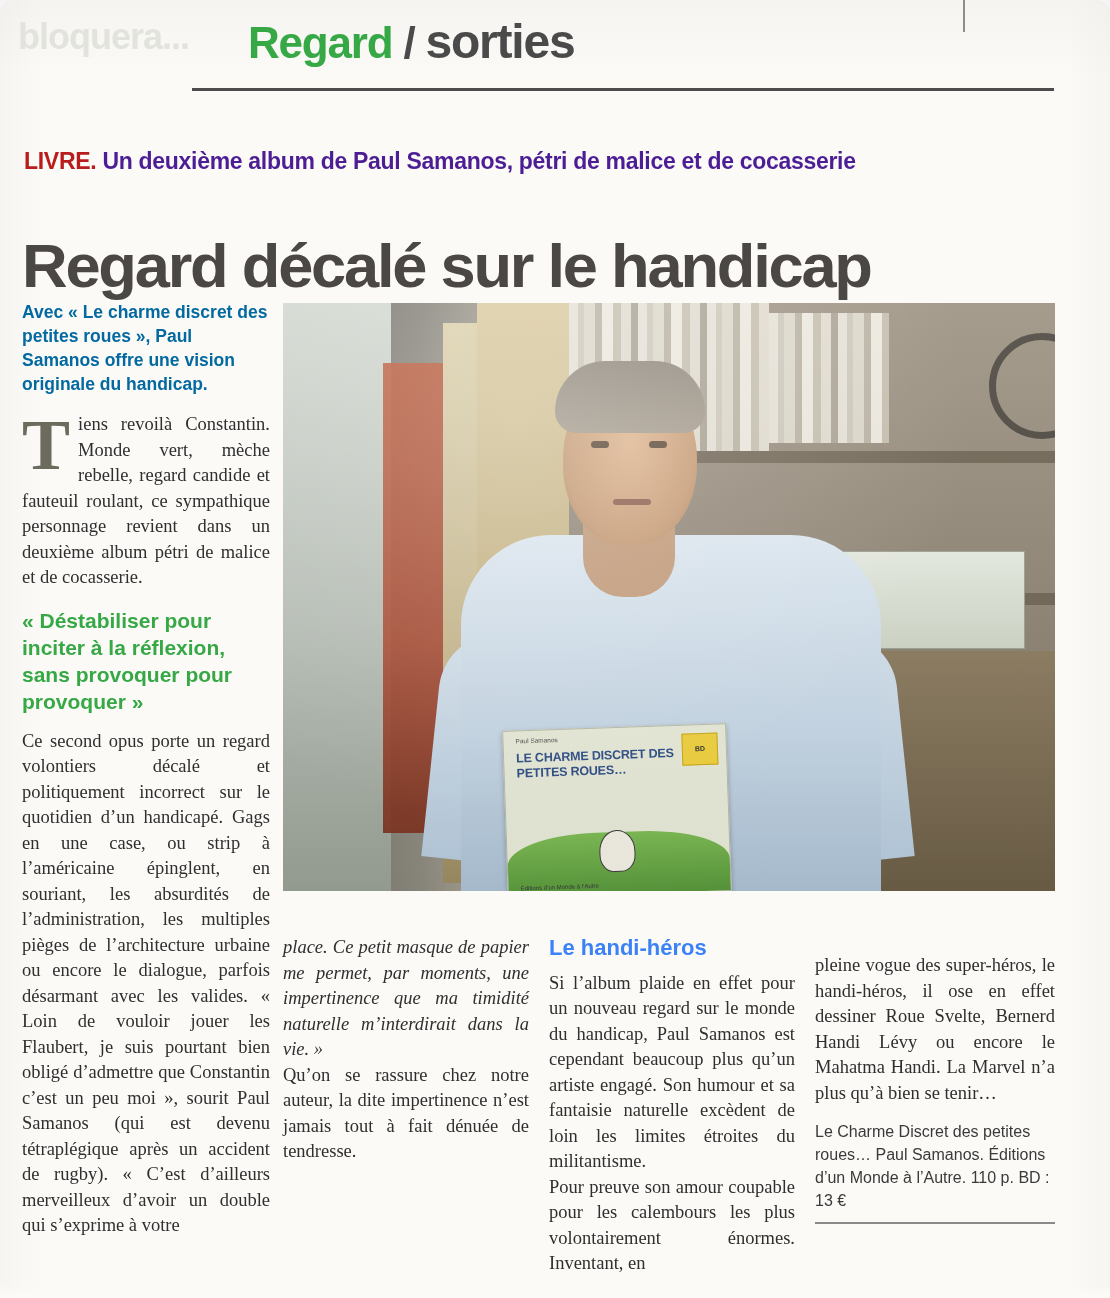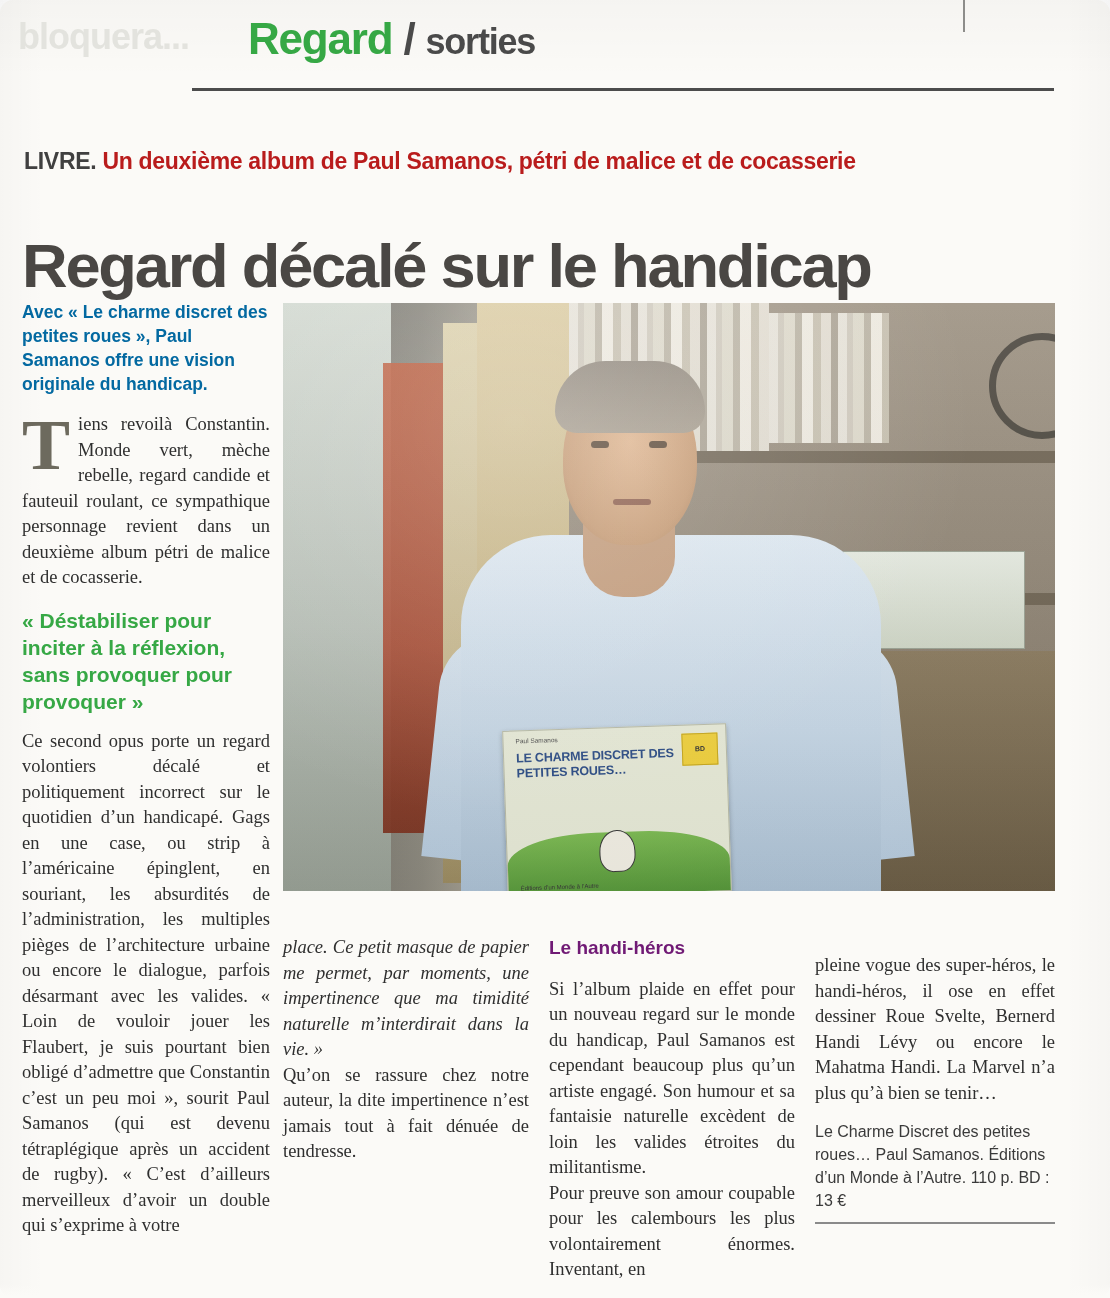--- a/index.html
+++ b/index.html
@@ -62,43 +62,43 @@
     left: 248px;
     top: 14px;
     font-family: "Liberation Sans", sans-serif;
     font-weight: bold;
     font-size: 44px;
     letter-spacing: -1.2px;
     white-space: nowrap;
   }
   .section-title .city { color: #36a845; }
   .section-title .slash { color: #4a4a4a; font-weight: bold; }
-  .section-title .sub { color: #4a4a4a; font-size: 36px; }
+  .section-title .sub { color: #4a4a4a; font-size: 48px; }
   .rule-top {
     position: absolute;
     left: 192px;
     top: 88px;
     width: 862px;
     height: 3px;
     background: #4c4c4c;
   }
 
   
   .kicker {
     position: absolute;
     left: 24px;
     top: 148px;
     font-family: "Liberation Sans", sans-serif;
     font-size: 23px;
     font-weight: bold;
     letter-spacing: -0.3px;
     white-space: nowrap;
   }
-  .kicker .label { color: #404040; }
-  .kicker .text { color: #b91c1c; font-weight: bold; }
+  .kicker .label { color: #b91c1c; }
+  .kicker .text { color: #4c1d95; font-weight: bold; }
 
   .headline {
     position: absolute;
     left: 22px;
     top: 188px;
     font-family: "Liberation Sans", sans-serif;
     font-weight: bold;
     font-size: 62px;
     letter-spacing: -2.2px;
     color: #4a4744;
@@ -358,23 +358,23 @@
     color: #2f2f2f;
   }
   .col p { margin: 0; }
   .col-2 { left: 283px; width: 246px; }
   .col-3 { left: 549px; width: 246px; }
   .col-4 { left: 815px; width: 240px; margin-top: 18px; }
 
   .subhead {
     font-family: "Liberation Sans", sans-serif;
     font-weight: bold;
-    font-size: 19px;
-    color: #701a75;
-    margin: 0 0 16px 0;
+    font-size: 22px;
+    color: #3b82f6;
+    margin: 0 0 10px 0;
   }
   .infobox {
     margin-top: 14px;
     font-family: "Liberation Sans", sans-serif;
     font-size: 16px;
     line-height: 23px;
     color: #3a3a3a;
     text-align: left;
   }
   .infobox .rule {
@@ -460,21 +460,21 @@
   </div>
 
 
   <div class="col col-2">
     <p><span class="italic">place. Ce petit masque de papier me permet, par moments, une impertinence que ma timidité naturelle m’interdirait dans la vie. »</span></p>
     <p>Qu’on se rassure chez notre auteur, la dite impertinence n’est jamais tout à fait dénuée de tendresse.</p>
   </div>
 
   <div class="col col-3">
     <h2 class="subhead">Le handi-héros</h2>
-    <p>Si l’album plaide en effet pour un nouveau regard sur le monde du handicap, Paul Samanos est cependant beaucoup plus qu’un artiste engagé. Son humour et sa fantaisie naturelle excèdent de loin les valides étroites du militantisme.</p>
+    <p>Si l’album plaide en effet pour un nouveau regard sur le monde du handicap, Paul Samanos est cependant beaucoup plus qu’un artiste engagé. Son humour et sa fantaisie naturelle excèdent de loin les limites étroites du militantisme.</p>
     <p>Pour preuve son amour coupable pour les calembours les plus volontairement énormes. Inventant, en</p>
   </div>
 
   <div class="col col-4">
     <p>pleine vogue des super-héros, le handi-héros, il ose en effet dessiner Roue Svelte, Bernerd Handi Lévy ou encore le Mahatma Handi. La Marvel n’a plus qu’à bien se tenir…</p>
     <div class="infobox">
       <span>Le Charme Discret des petites roues… Paul Samanos. Éditions d’un Monde à l’Autre. 110 p. BD : 13 €</span>
       <div class="rule"></div>
     </div>
   </div>

